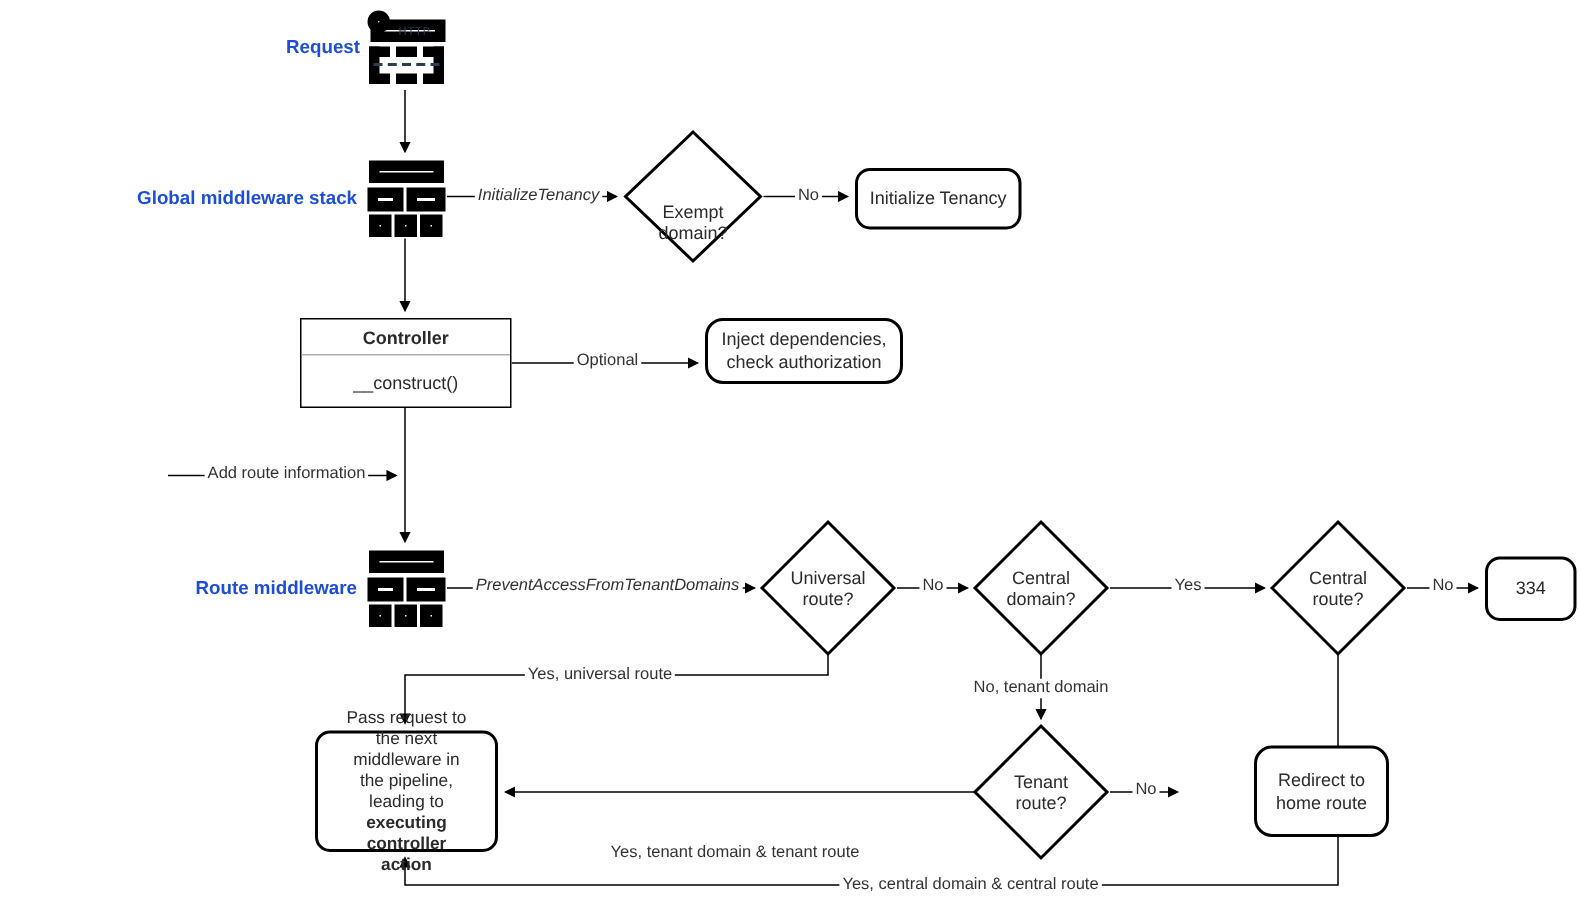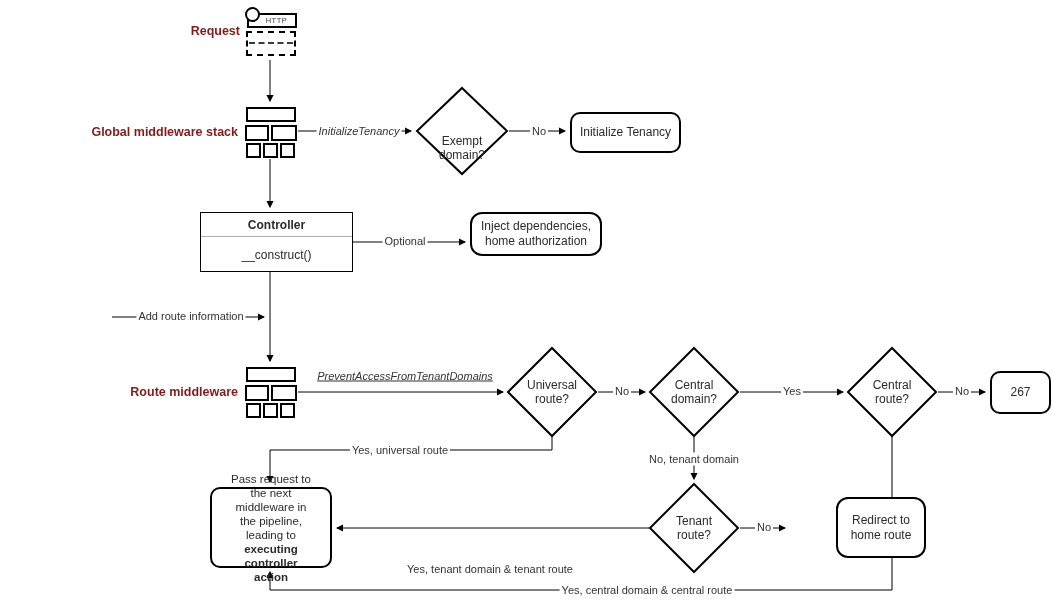--- a/index.html
+++ b/index.html
@@ -3,38 +3,38 @@
 <meta charset="utf-8">
 <style>
   html,body{margin:0;padding:0;background:#fff;}
   .canvas{
     position:relative;width:1052px;height:600px;background:#ffffff;
     font-family:"Liberation Sans","DejaVu Sans",sans-serif;color:#2b2b2b;overflow:hidden;
   }
   .canvas svg.wires{position:absolute;left:0;top:0;z-index:1;}
   .abs{position:absolute;box-sizing:border-box;}
   
-  .seclabel{position:absolute;font-weight:bold;font-size:12.5px;color:#7f1d1d;text-align:right;z-index:4;}
+  .seclabel{position:absolute;font-weight:bold;font-size:12.5px;color:#1d4ed8;text-align:right;z-index:4;}
   
   .node{position:absolute;box-sizing:border-box;background:#fff;display:flex;align-items:center;justify-content:center;
         text-align:center;font-size:12px;line-height:1.25;z-index:3;color:#2b2b2b;}
   .rounded{border:2px solid #000;border-radius:10px;}
   .plain{border:1px solid #000;}
   .uml{position:absolute;box-sizing:border-box;background:#fff;border:1px solid #000;z-index:3;font-size:12px;}
   .uml-head{height:23px;display:flex;align-items:center;justify-content:center;font-weight:bold;border-bottom:1px solid #b0b0b0;}
   .uml-body{height:35px;display:flex;align-items:center;justify-content:center;}
   
   .dlabel{position:absolute;transform:translate(-50%,-50%);text-align:center;font-size:12px;line-height:14px;z-index:3;}
   .dline{display:block;}
   
   .elabel{position:absolute;transform:translate(-50%,-50%);background:#fff;font-size:11px;line-height:13px;
           padding:0 2px;white-space:nowrap;z-index:4;color:#333;}
   .it{font-style:italic;}
   
-  .ico{border:2px solid #000000;background:#fff;position:absolute;box-sizing:border-box;z-index:3;}
+  .ico{border:7px solid #000000;background:#fff;position:absolute;box-sizing:border-box;z-index:3;}
   .req-circle{border-radius:50%;z-index:5;}
   .req-http{display:flex;align-items:center;justify-content:center;padding-left:9px;
             font-size:7.5px;letter-spacing:.5px;color:#2f3d4f;z-index:4;}
   .req-dashed{border-style:dashed;}
   .req-mid{position:absolute;border-top:2px dashed #2f3d4f;z-index:4;}
   .pass b{font-weight:bold;}
 </style>
 </head>
 <body>
 
@@ -99,35 +99,35 @@
   </div>
 
   <div class="seclabel" style="left:90px;top:24px;width:150px;">Request</div>
   <div class="seclabel" style="left:30px;top:125px;width:208px;">Global middleware stack</div>
   <div class="seclabel" style="left:30px;top:385px;width:208px;">Route middleware</div>
 
   <div class="node rounded" style="left:570px;top:112px;width:111px;height:41px;">
     <span>Initialize Tenancy</span>
   </div>
 
-  <div class="uml" style="left:200px;top:212px;width:153px;height:60px;">
+  <div class="uml" style="left:200px;top:212px;width:141px;height:60px;">
     <div class="uml-head">Controller</div>
     <div class="uml-body">__construct()</div>
   </div>
 
   <div class="node rounded" style="left:470px;top:212px;width:132px;height:44px;border-radius:12px;">
     <span>
       <span class="dline">Inject dependencies,</span>
-      <span class="dline">home authorization</span>
+      <span class="dline">check authorization</span>
     </span>
   </div>
 
 
   <div class="node rounded" style="left:990px;top:371px;width:61px;height:43px;">
-    <span>267</span>
+    <span>334</span>
   </div>
 
   <div class="node rounded" style="left:836px;top:497px;width:90px;height:61px;border-radius:12px;">
     <span>
       <span class="dline">Redirect to</span>
       <span class="dline">home route</span>
     </span>
   </div>
 
   <div class="node rounded pass" style="left:210px;top:487px;width:122px;height:81px;font-size:11.5px;line-height:14px;padding:18px;">
@@ -152,21 +152,21 @@
   </div>
   <div class="dlabel" style="left:694px;top:528px;">
     <span class="dline">Tenant</span>
     <span class="dline">route?</span>
   </div>
 
   <div class="elabel it" style="left:359px;top:131px;">InitializeTenancy</div>
   <div class="elabel" style="left:539px;top:131px;">No</div>
   <div class="elabel" style="left:405px;top:241px;">Optional</div>
   <div class="elabel" style="left:191px;top:316px;">Add route information</div>
-  <div class="elabel it" style="left:405px;top:376px;text-decoration:underline;">PreventAccessFromTenantDomains</div>
+  <div class="elabel it" style="left:405px;top:391px;">PreventAccessFromTenantDomains</div>
   <div class="elabel" style="left:622px;top:391px;">No</div>
   <div class="elabel" style="left:792px;top:391px;">Yes</div>
   <div class="elabel" style="left:962px;top:391px;">No</div>
   <div class="elabel" style="left:400px;top:450px;">Yes, universal route</div>
   <div class="elabel" style="left:694px;top:459px;">No, tenant domain</div>
   <div class="elabel" style="left:764px;top:527px;">No</div>
   <div class="elabel" style="left:490px;top:525px;margin-top:44px;">Yes, tenant domain &amp; tenant route</div>
   <div class="elabel" style="left:647px;top:590px;">Yes, central domain &amp; central route</div>
 
 </div>

